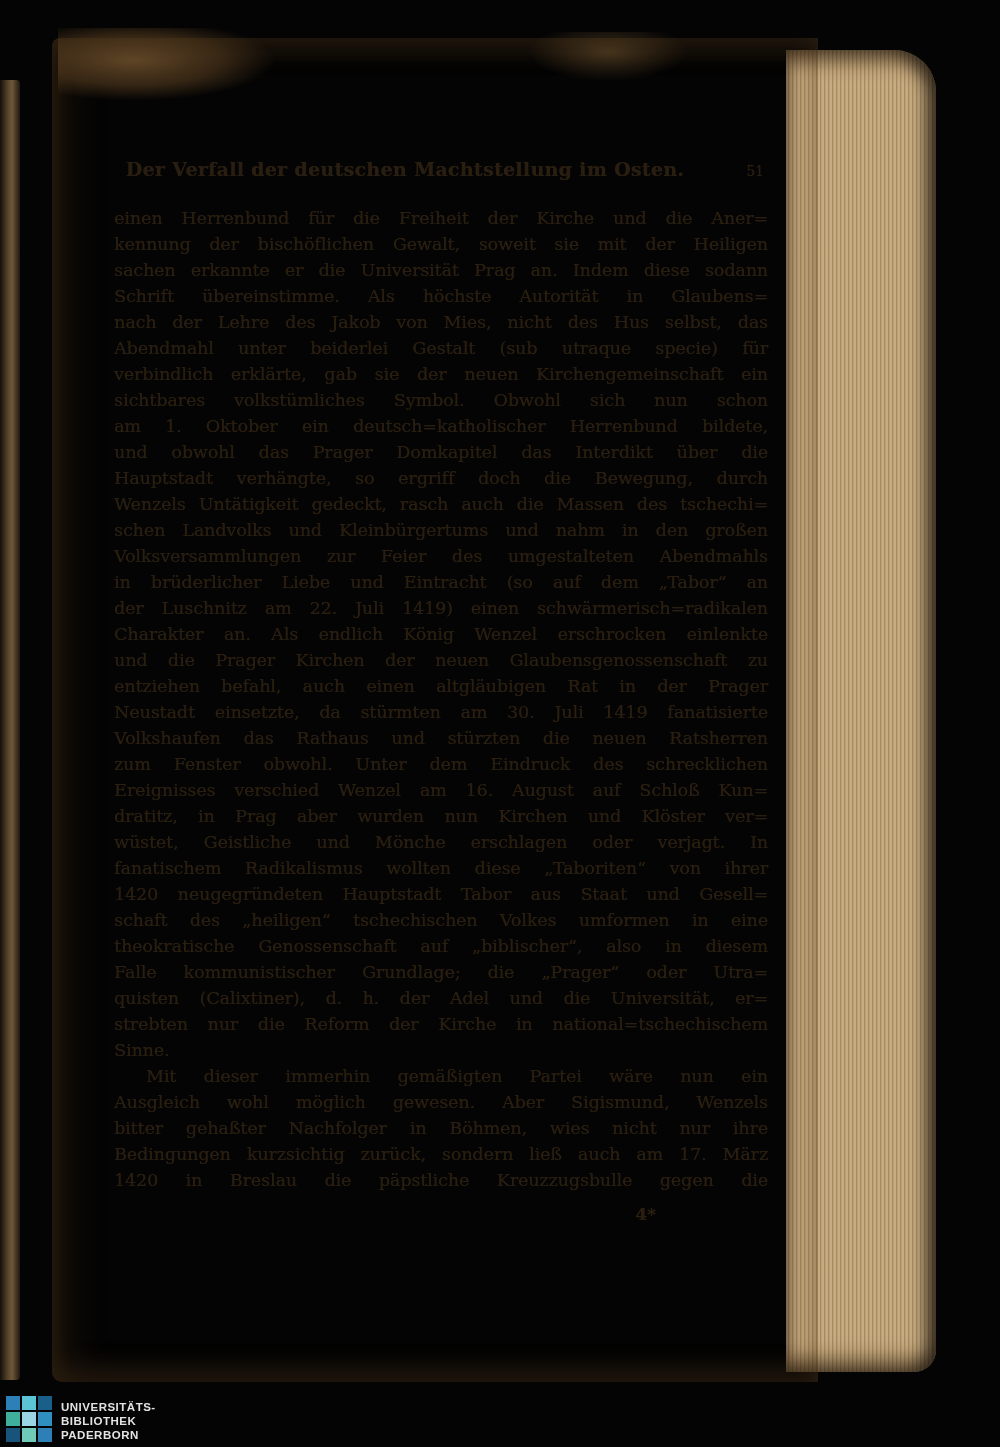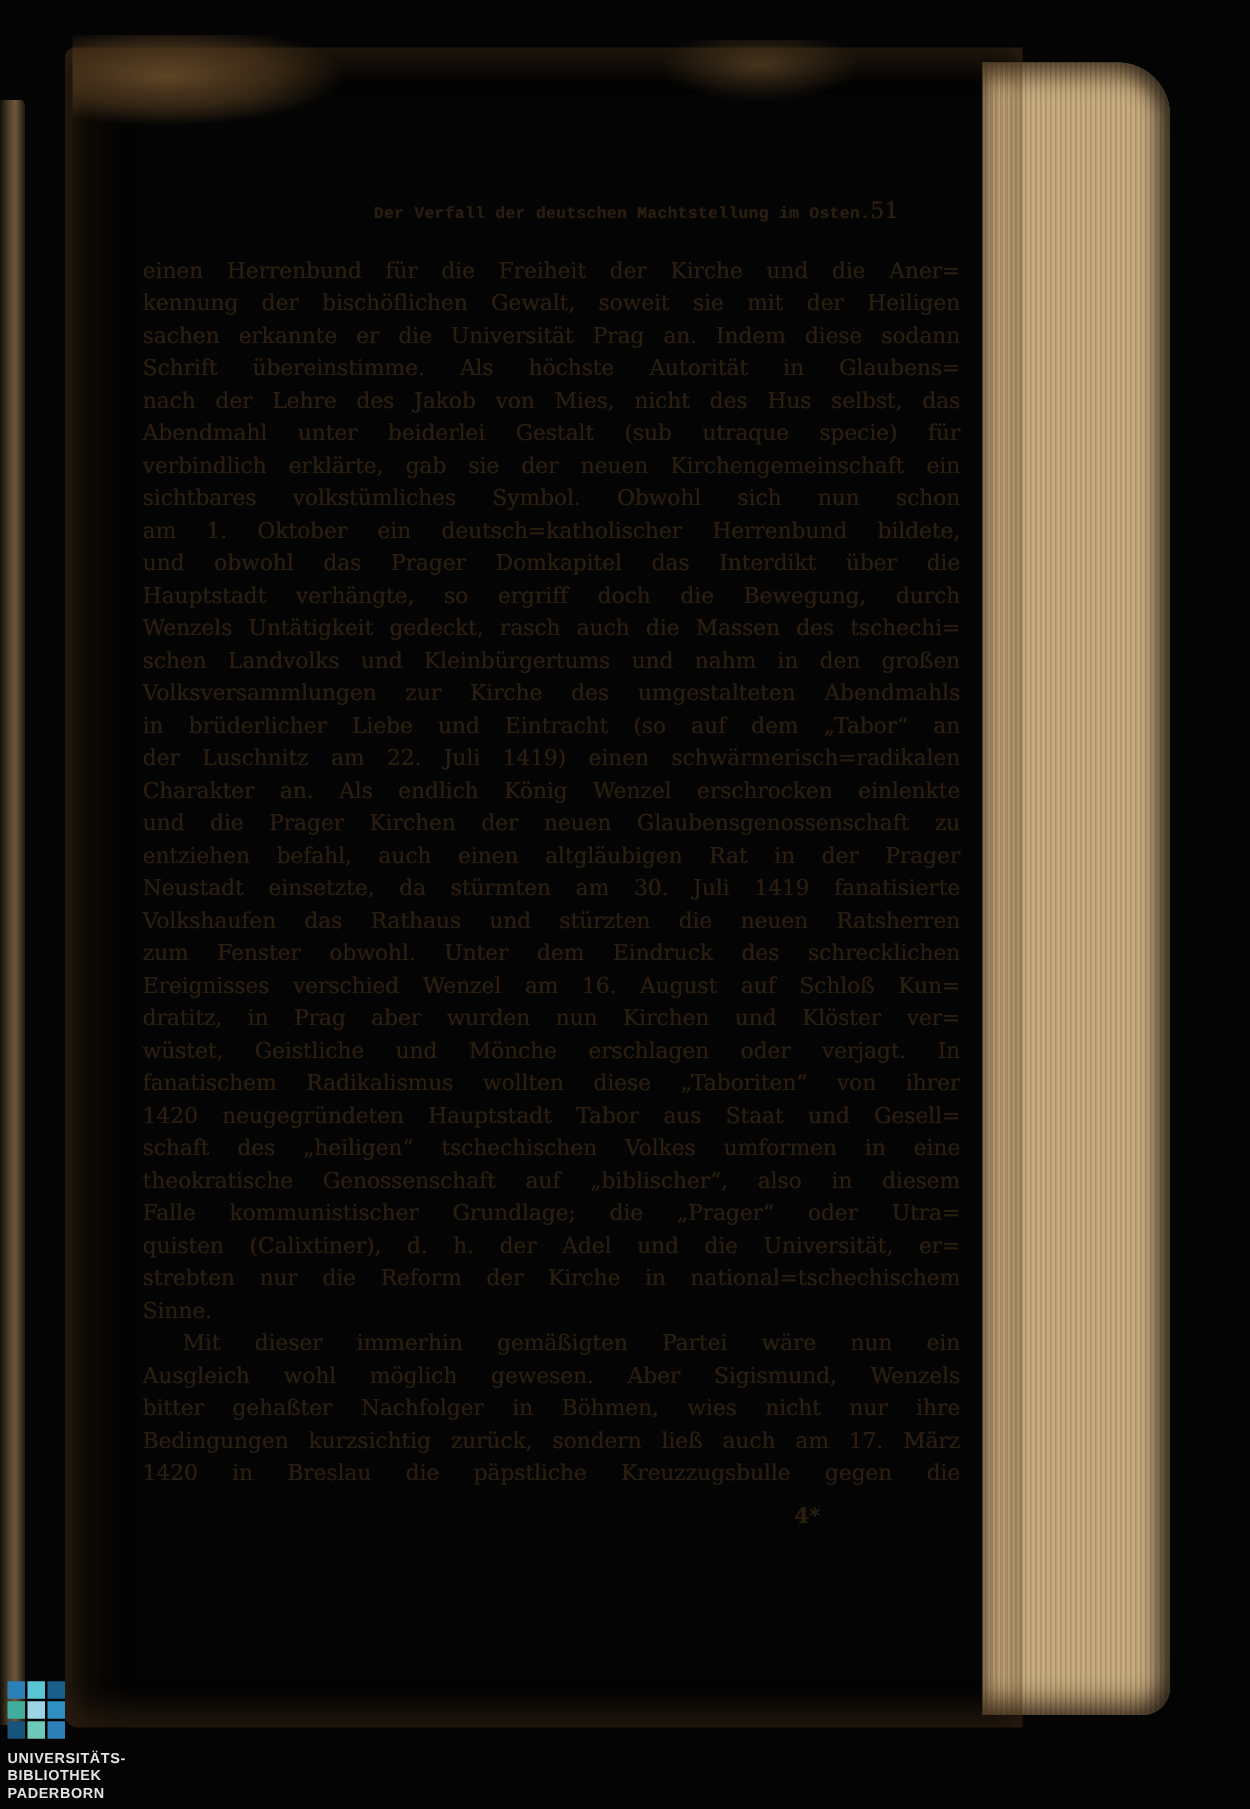--- a/index.html
+++ b/index.html
@@ -57,37 +57,36 @@
     pointer-events:none;
   }
 
   .text-block {
     position:absolute; left:62px; top:120px; width:654px;
     color:#291e10;
     text-shadow:0.25px 0 0 currentColor; 
   }
 
   .header { display:flex; align-items:baseline; font-weight:bold; }
-  .header .title { flex:1; text-align:right; font-size:13px; letter-spacing:.3px;font-family:Liberation Mono, monospace; }
-  .header .pagenum { width:72px; text-align:left; font-size:18px; padding-right:4px; font-weight:normal; }
+  .header .title { flex:1; text-align:center; font-size:19px; letter-spacing:.3px; }
+  .header .pagenum { width:72px; text-align:right; font-size:14px; padding-right:4px; font-weight:normal; }
 
   .para { font-size:17.5px; line-height:26px; letter-spacing:-0.1px; }
   .para-1 { margin-top:25px; }
   .para .line { text-align:justify; text-align-last:justify; }
   .endpara .line:last-child { text-align-last:left; }
   .indent .line:first-child { text-indent:32px; }
 
   .signature { margin-top:11px; font-size:17px; text-align:right; padding-right:112px; font-weight:bold; }
 
   
   .watermark {
     position:absolute; left:6px; bottom:5px;
-    display:flex; align-items:flex-start; gap:9px;
+    display:flex; align-items:flex-end; gap:9px;
     font-family:"Liberation Sans", sans-serif;
-    flex-direction:column;
   }
   .logo {
     width:46px; height:46px;
     display:grid; grid-template-columns:repeat(3,1fr); grid-template-rows:repeat(3,1fr);
     gap:2px;
   }
   .wm-text { color:#e3e3e3; font-size:11.5px; line-height:14px; letter-spacing:.5px; font-weight:bold; }
 </style>
 </head>
 <body>
@@ -115,21 +114,21 @@
           <div class="line">Schrift übereinstimme.  Als höchste Autorität in Glaubens=</div>
           <div class="line">nach der Lehre des Jakob von Mies, nicht des Hus selbst, das</div>
           <div class="line">Abendmahl unter beiderlei Gestalt (sub utraque specie) für</div>
           <div class="line">verbindlich erklärte, gab sie der neuen Kirchengemeinschaft ein</div>
           <div class="line">sichtbares volkstümliches Symbol.  Obwohl sich nun schon</div>
           <div class="line">am 1. Oktober ein deutsch=katholischer Herrenbund bildete,</div>
           <div class="line">und obwohl das Prager Domkapitel das Interdikt über die</div>
           <div class="line">Hauptstadt verhängte, so ergriff doch die Bewegung, durch</div>
           <div class="line">Wenzels Untätigkeit gedeckt, rasch auch die Massen des tschechi=</div>
           <div class="line">schen Landvolks und Kleinbürgertums und nahm in den großen</div>
-          <div class="line">Volksversammlungen zur Kirche des umgestalteten Abendmahls</div>
+          <div class="line">Volksversammlungen zur Feier des umgestalteten Abendmahls</div>
           <div class="line">in brüderlicher Liebe und Eintracht (so auf dem „Tabor“ an</div>
           <div class="line">der Luschnitz am 22. Juli 1419) einen schwärmerisch=radikalen</div>
           <div class="line">Charakter an.  Als endlich König Wenzel erschrocken einlenkte</div>
           <div class="line">und die Prager Kirchen der neuen Glaubensgenossenschaft zu</div>
           <div class="line">entziehen befahl, auch einen altgläubigen Rat in der Prager</div>
           <div class="line">Neustadt einsetzte, da stürmten am 30. Juli 1419 fanatisierte</div>
           <div class="line">Volkshaufen das Rathaus und stürzten die neuen Ratsherren</div>
           <div class="line">zum Fenster obwohl.  Unter dem Eindruck des schrecklichen</div>
           <div class="line">Ereignisses verschied Wenzel am 16. August auf Schloß Kun=</div>
           <div class="line">dratitz, in Prag aber wurden nun Kirchen und Klöster ver=</div>

